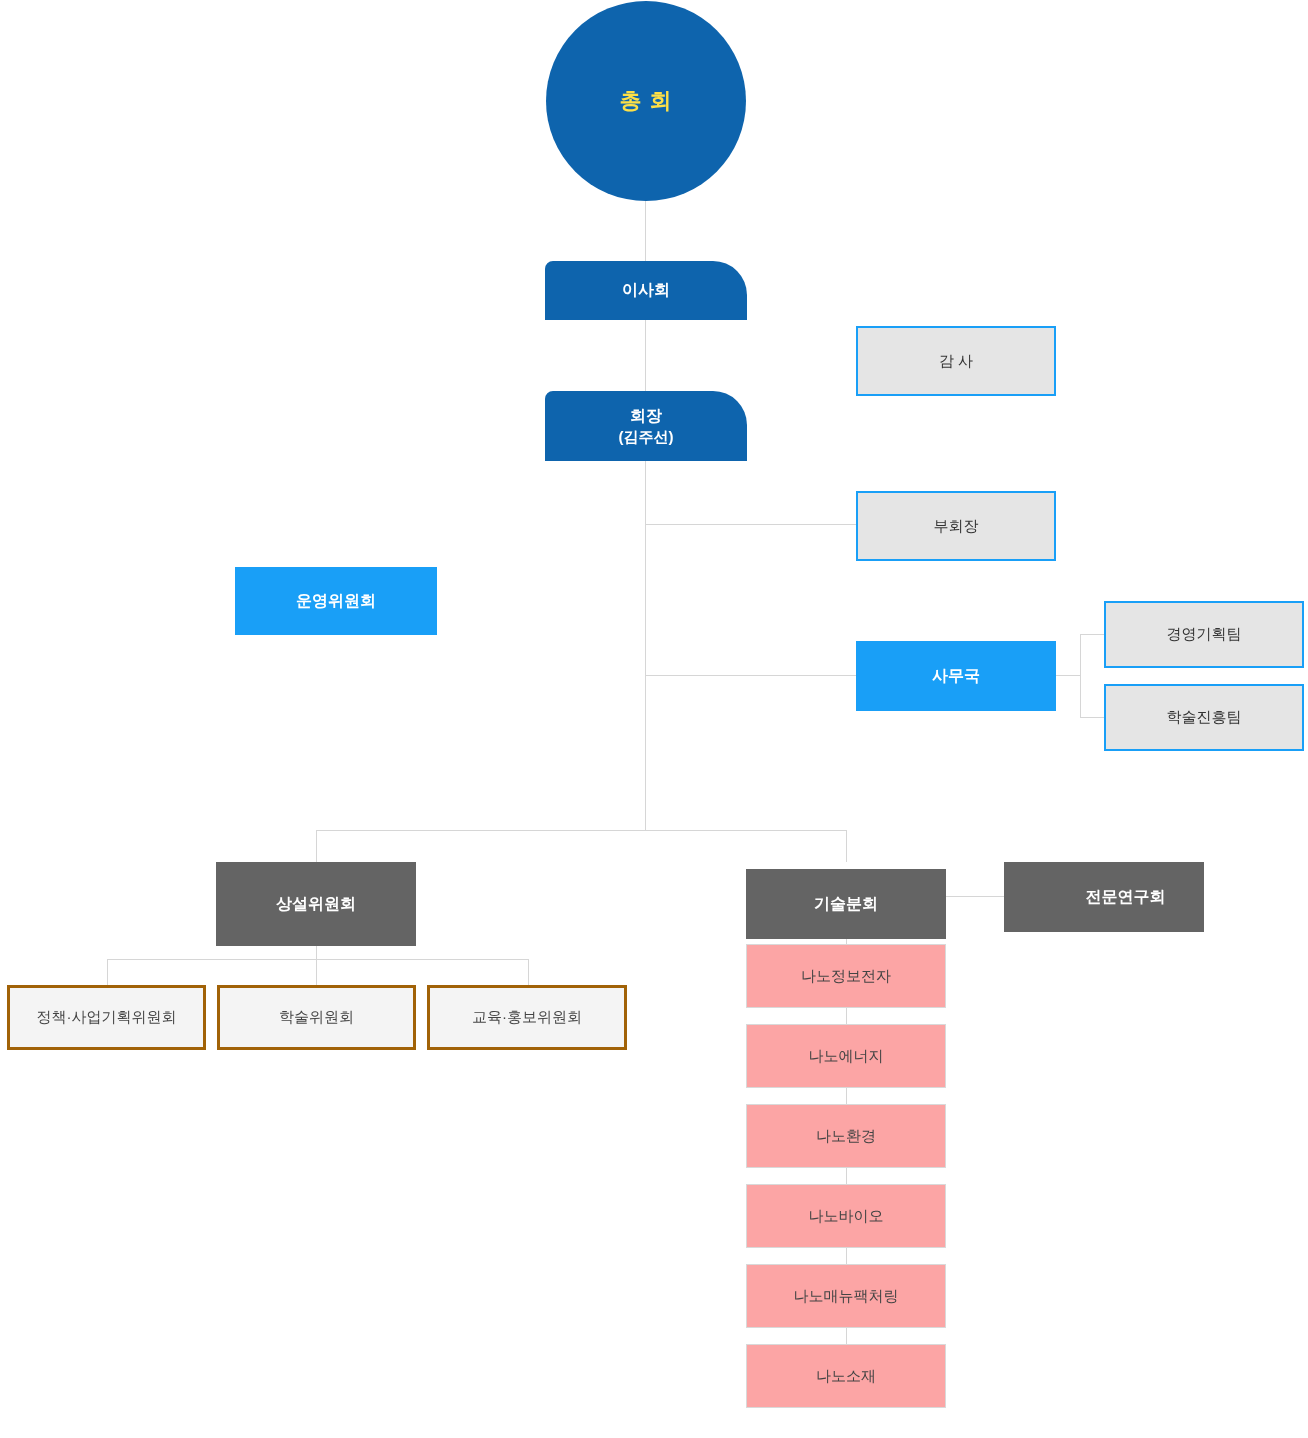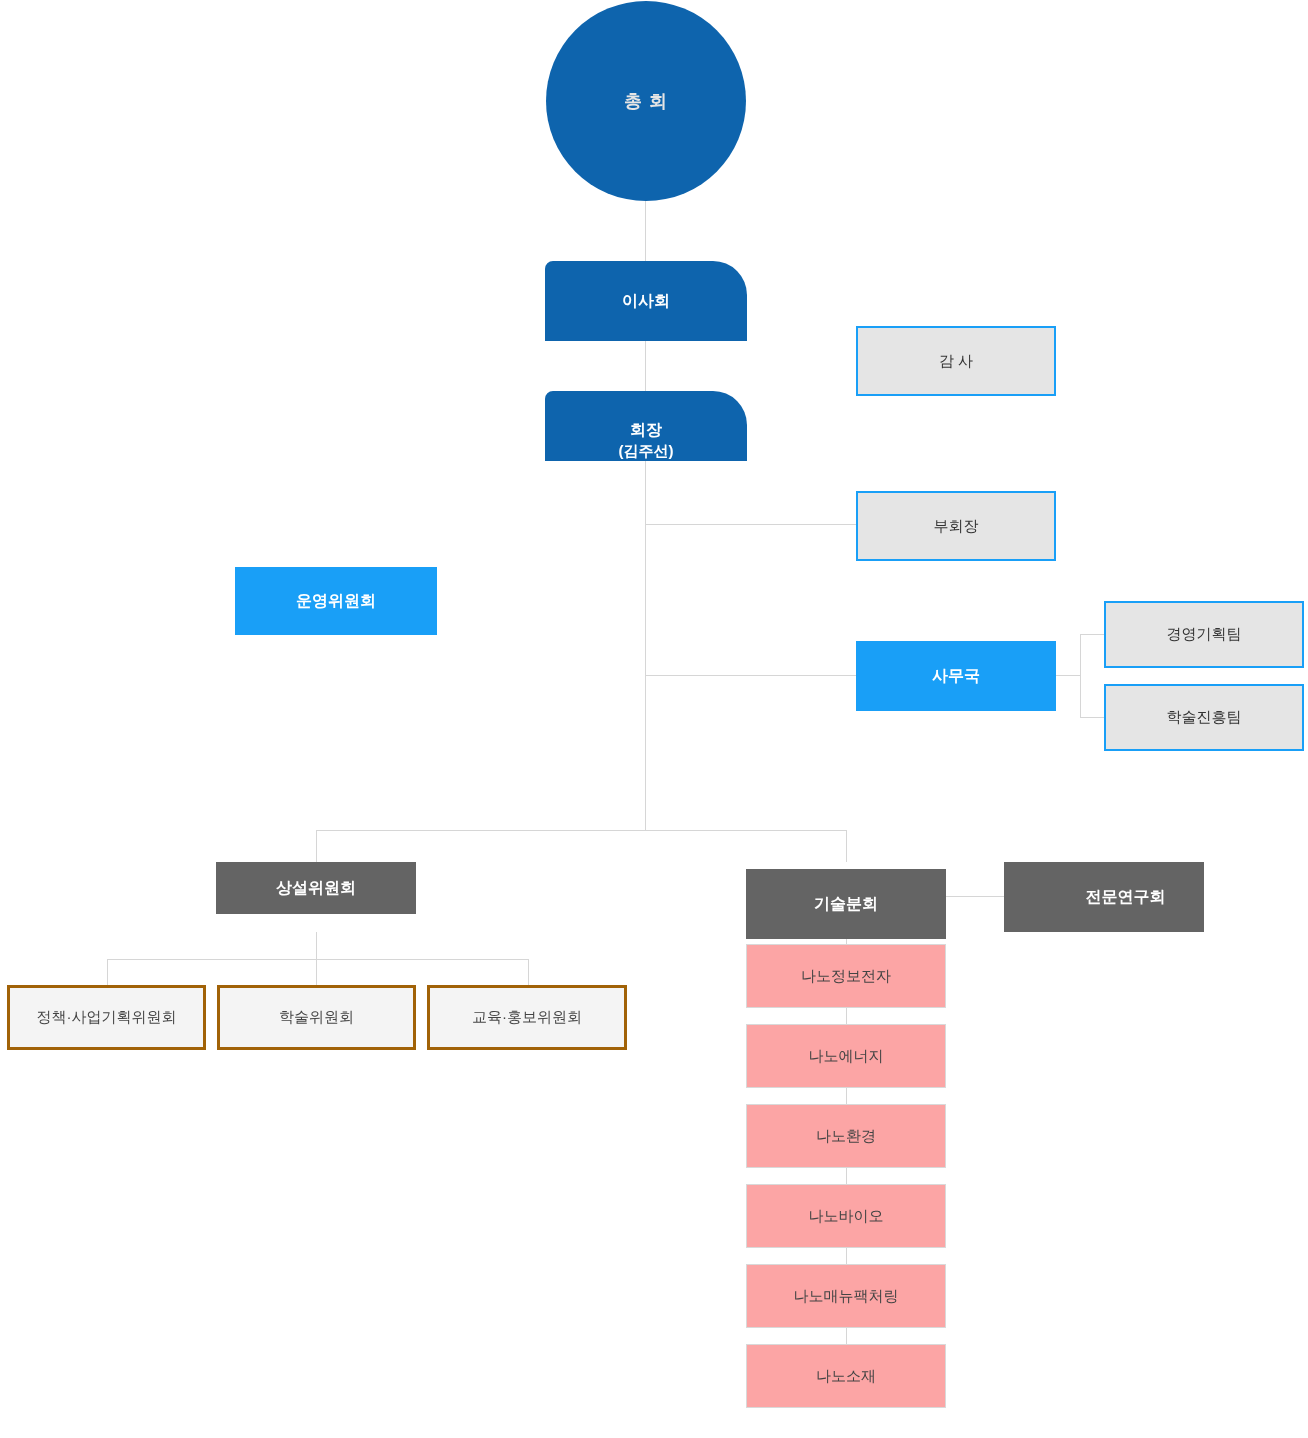--- a/index.html
+++ b/index.html
@@ -8,22 +8,22 @@
 
   
   .line{position:absolute;background:#d6d6d6;z-index:0;}
   .h{height:1px;}
   .v{width:1px;}
 
   
   .node{position:absolute;display:flex;align-items:center;justify-content:center;
         box-sizing:border-box;text-align:center;z-index:1;}
 
-  .circle{width:200px;height:200px;border-radius:50%;background:#0e64ad;color:#e5e5e5;
-          font-size:18px;font-weight:bold;letter-spacing:1px;}
+  .circle{width:200px;height:200px;border-radius:50%;background:#0e64ad;color:#fde047;
+          font-size:22px;font-weight:bold;letter-spacing:1px;}
 
   .blue-dark{background:#0e64ad;color:#ffffff;font-size:16px;font-weight:bold;
              border-radius:8px 34px 0 0;}
 
   .blue-light{background:#199ff7;color:#ffffff;font-size:16px;font-weight:bold;}
 
   .outline-blue{background:#e5e5e5;border:2px solid #199ff7;color:#333333;font-size:15px;}
 
   .gray-dark{background:#646464;color:#ffffff;font-size:16px;font-weight:bold;}
 
@@ -57,42 +57,42 @@
   <div class="line h" style="left:946px;top:896px;width:58px;"></div>
   <div class="line v" style="left:846px;top:932px;height:12px;"></div>
   <div class="line v" style="left:846px;top:1008px;height:16px;"></div>
   <div class="line v" style="left:846px;top:1088px;height:16px;"></div>
   <div class="line v" style="left:846px;top:1168px;height:16px;"></div>
   <div class="line v" style="left:846px;top:1248px;height:16px;"></div>
   <div class="line v" style="left:846px;top:1328px;height:16px;"></div>
 
   <div class="node circle" style="left:546px;top:1px;">총 회</div>
 
-  <div class="node blue-dark" style="left:545px;top:261px;width:202px;height:80px;">이사회</div>
+  <div class="node blue-dark" style="left:545px;top:261px;width:202px;height:59px;">이사회</div>
 
-  <div class="node blue-dark" style="left:545px;top:391px;width:202px;height:70px;align-items:flex-end;">
+  <div class="node blue-dark" style="left:545px;top:391px;width:202px;height:70px;">
     <div class="stack">
       <div>회장</div>
       <div class="president-sub">(김주선)</div>
     </div>
   </div>
 
   <div class="node outline-blue" style="left:856px;top:326px;width:200px;height:70px;">감 사</div>
 
   <div class="node blue-light" style="left:235px;top:567px;width:202px;height:68px;">운영위원회</div>
 
   <div class="node outline-blue" style="left:856px;top:491px;width:200px;height:70px;">부회장</div>
 
   <div class="node blue-light" style="left:856px;top:641px;width:200px;height:70px;">사무국</div>
 
   <div class="node outline-blue" style="left:1104px;top:601px;width:200px;height:67px;">경영기획팀</div>
 
   <div class="node outline-blue" style="left:1104px;top:684px;width:200px;height:67px;">학술진흥팀</div>
 
-  <div class="node gray-dark" style="left:216px;top:862px;width:200px;height:52px;">상설위원회</div>
+  <div class="node gray-dark" style="left:216px;top:862px;width:200px;height:84px;">상설위원회</div>
 
   <div class="node gray-light" style="left:7px;top:985px;width:199px;height:65px;">정책·사업기획위원회</div>
 
   <div class="node gray-light" style="left:427px;top:985px;width:200px;height:65px;">교육·홍보위원회</div>
 
   <div class="node gray-light" style="left:217px;top:985px;width:199px;height:65px;">학술위원회</div>
 
   <div class="node gray-dark" style="left:746px;top:862px;width:200px;height:70px;margin-top:7px;">기술분회</div>
 
   <div class="node gray-dark" style="left:1004px;top:862px;width:200px;height:70px;padding-left:43px;">전문연구회</div>

